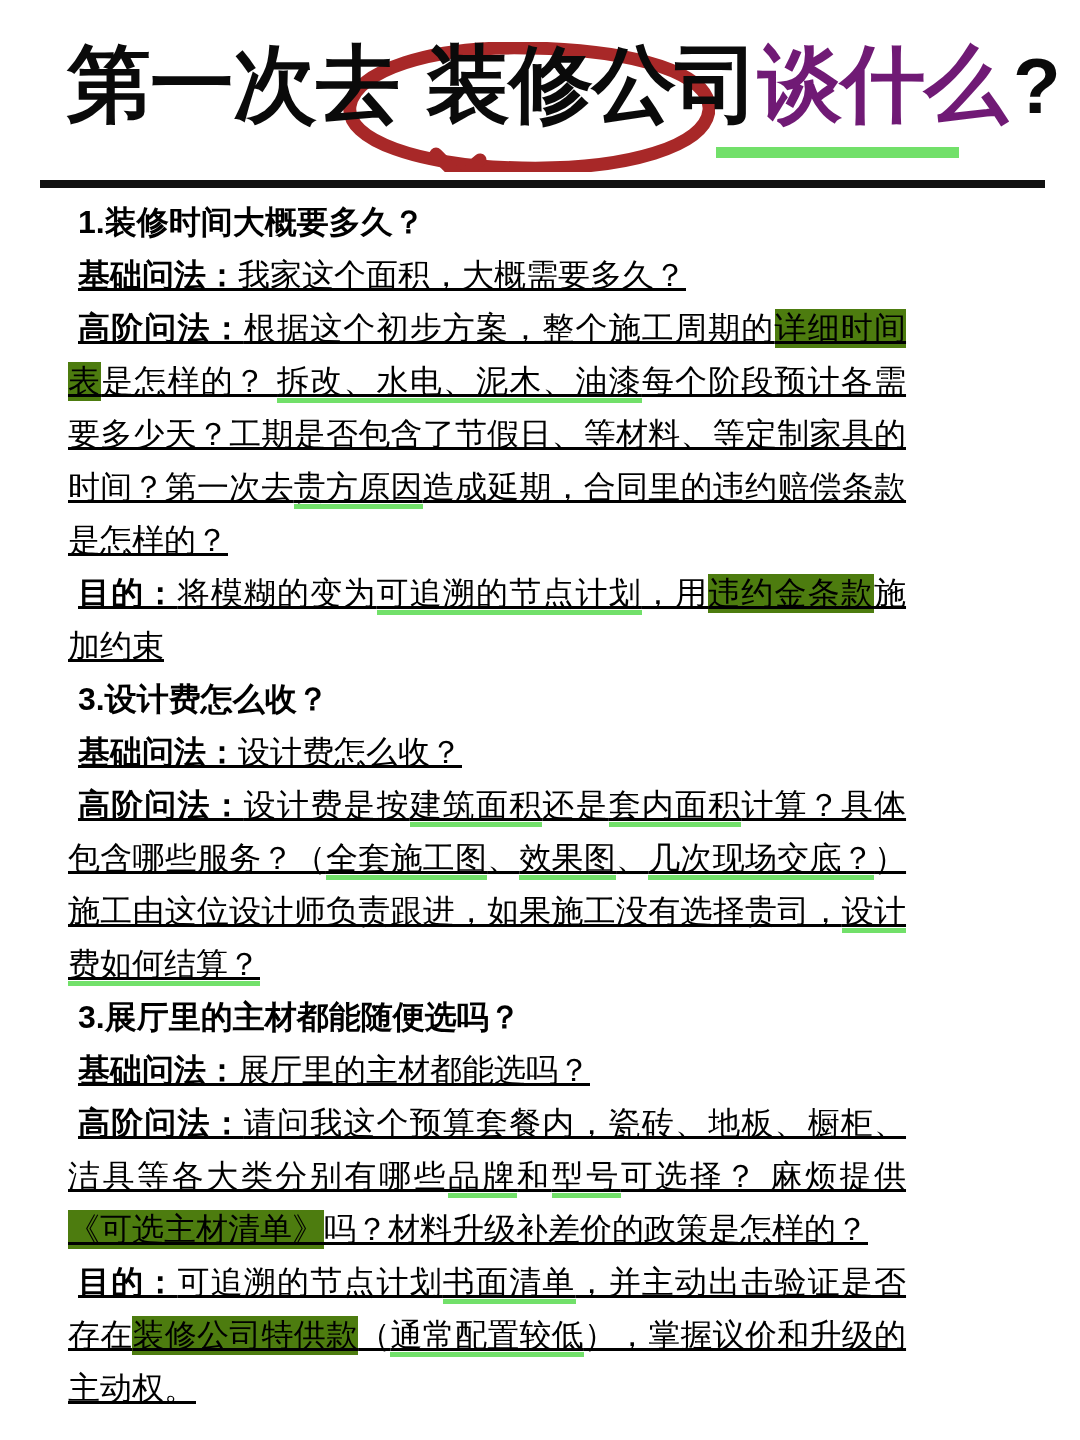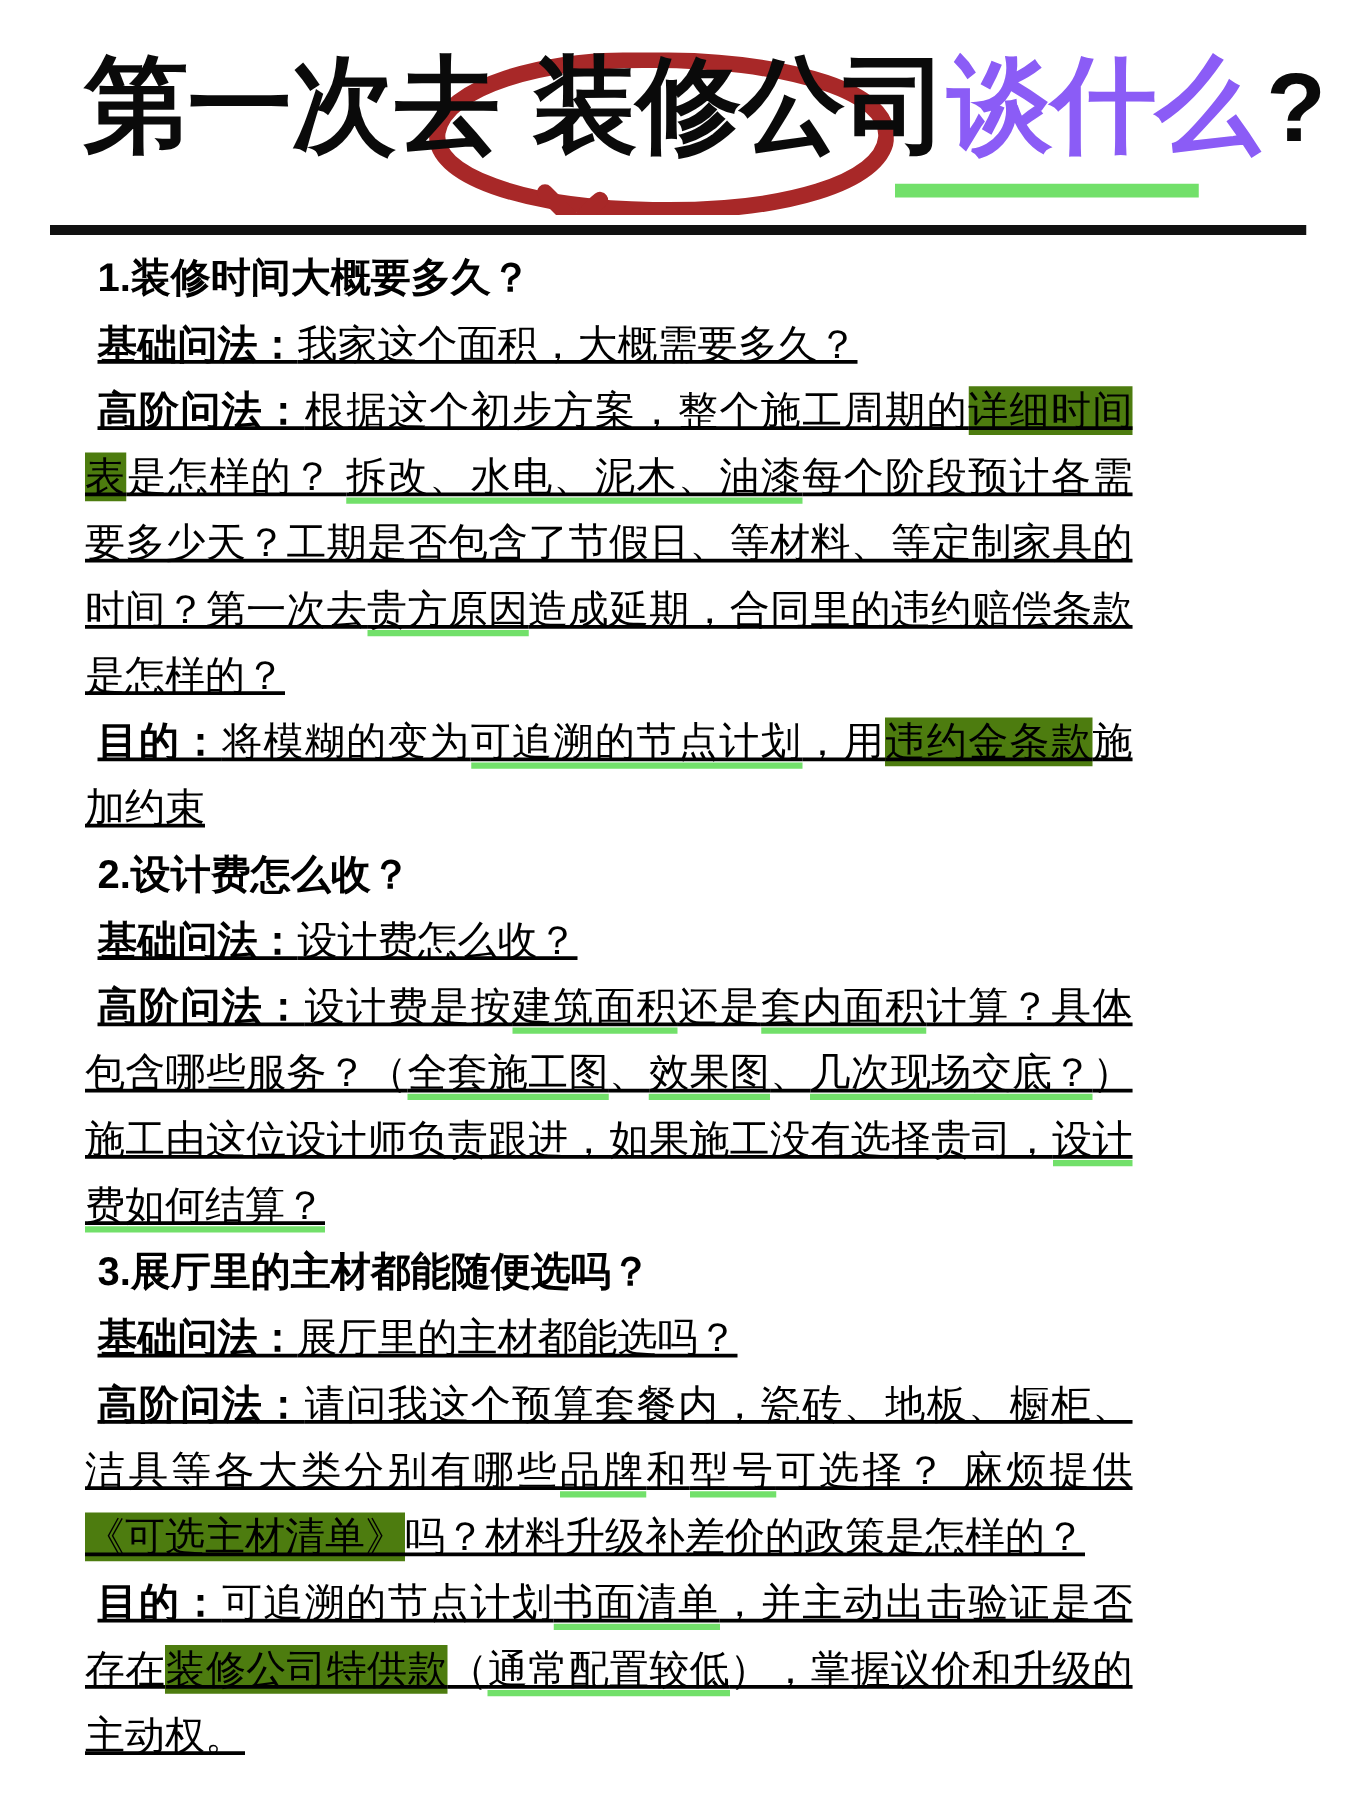--- a/index.html
+++ b/index.html
@@ -27,21 +27,21 @@
     top: 42px;
     white-space: nowrap;
     font-size: 84px;
     font-weight: 700;
     letter-spacing: -1px;
     line-height: 1;
     z-index: 3;
   }
   #title-line .t-black { color: #0a0a0a; margin-left: 27px; }
   #title-line .t-red {
-    color: #8b5cf6;
+    color: #701a75;
     position: relative;
   }
   #title-line .t-qmark {
     color: #0a0a0a;
     font-size: 78px;
     margin-left: 6px;
   }
 
   
   #title-ellipse {
@@ -139,21 +139,21 @@
 </div>
 
 <div id="content">
     <div class="section">
       <div class="q-head">1.装修时间大概要多久？</div>
       <div class="para"><span class="lbl">基础问法：</span><span>我家这个面积，大概需要多久？</span></div>
       <div class="para"><span class="lbl">高阶问法：</span><span class="">根据这个初步方案，整个施工周期的</span><span class="hl">详细时间表</span><span class="">是怎样的？ </span><span class="ul">拆改、水电、泥木、油漆</span><span class="">每个阶段预计各需要多少天？工期是否包含了节假日、等材料、等定制家具的时间？第一次去</span><span class="ul">贵方原因</span><span class="">造成延期，合同里的违约赔偿条款是怎样的？</span></div>
       <div class="para"><span class="lbl">目的：</span><span class="">将模糊的变为</span><span class="ul">可追溯的节点计划</span><span class="">，用</span><span class="hl">违约金条款</span><span class="">施加约束</span></div>
     </div>
     <div class="section">
-      <div class="q-head">2.设计费怎么收？</div>
+      <div class="q-head">3.设计费怎么收？</div>
       <div class="para"><span class="lbl">基础问法：</span><span>设计费怎么收？</span></div>
       <div class="para"><span class="lbl">高阶问法：</span><span class="">设计费是按</span><span class="ul">建筑面积</span><span class="">还是</span><span class="ul">套内面积</span><span class="">计算？具体包含哪些服务？（</span><span class="ul">全套施工图</span><span class="">、</span><span class="ul">效果图</span><span class="">、</span><span class="ul">几次现场交底？</span><span class="">）施工由这位设计师负责跟进，如果施工没有选择贵司，</span><span class="ul">设计费如何结算？</span></div>
     </div>
     <div class="section">
       <div class="q-head">3.展厅里的主材都能随便选吗？</div>
       <div class="para"><span class="lbl">基础问法：</span><span>展厅里的主材都能选吗？</span></div>
       <div class="para"><span class="lbl">高阶问法：</span><span class="">请问我这个预算套餐内，瓷砖、地板、橱柜、洁具等各大类分别有哪些</span><span class="ul">品牌</span><span class="">和</span><span class="ul">型号</span><span class="">可选择？ 麻烦提供</span><span class="hl">《可选主材清单》</span><span class="">吗？材料升级补差价的政策是怎样的？</span></div>
       <div class="para"><span class="lbl">目的：</span><span class="">可追溯的节点计划</span><span class="ul">书面清单</span><span class="">，并主动出击验证是否存在</span><span class="hl">装修公司特供款</span><span class="">（</span><span class="ul">通常配置较低</span><span class="">），掌握议价和升级的主动权。</span></div>
     </div>
   </div>

